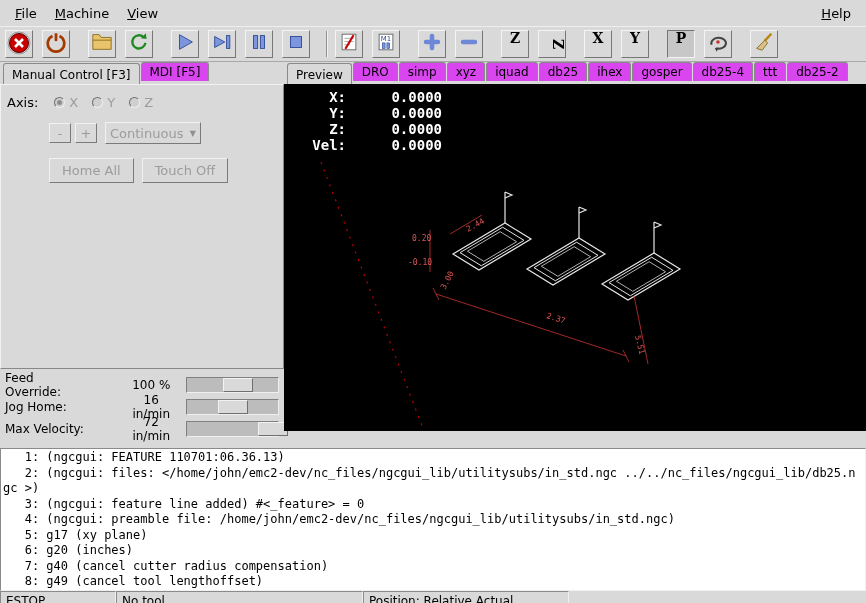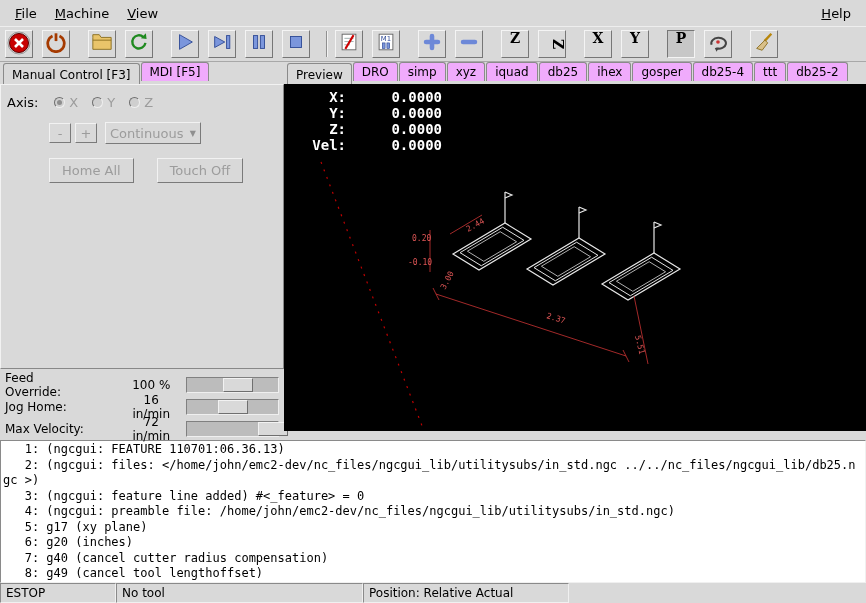--- a/index.html
+++ b/index.html
@@ -25,44 +25,44 @@
   .gap { margin-left:9px; }
   .tsep { width:2px; height:26px; border-left:1px solid #909090; border-right:1px solid #f2f2f2; margin:0 7px; flex:0 0 auto; }
   .viewletter { font-family:"DejaVu Serif", serif; font-weight:bold; font-size:14px; line-height:1; }
   .rot90 { display:inline-block; transform:rotate(90deg); }
   
   .main { display:flex; align-items:flex-start; }
   .left { width:284px; flex:0 0 auto; }
   .right { flex:1; min-width:0; }
   
   .tabs { display:flex; align-items:flex-start; height:22px; padding-left:3px; position:relative; z-index:2; }
-  .tab { padding:2px 8px 2px; background:#f0abfc; border:1px solid #8a8a8a; border-bottom:none;
+  .tab { padding:2px 8px 2px; background:#d946ef; border:1px solid #8a8a8a; border-bottom:none;
          border-radius:3px 3px 0 0; margin-right:1px; font-size:12px; white-space:nowrap; }
   .tab.active { background:#d9d9d9; padding-top:4px; position:relative; top:1px; }
   
   .panel-frame { height:285px; background:#d9d9d9; border:1px solid; border-color:#f2f2f2 #888 #888 #f2f2f2;
                  padding:10px 6px; position:relative; z-index:1;text-align:center; }
   .axis-row { display:flex; align-items:center; gap:14px; }
   .lbl { margin-right:2px; }
   .radio-wrap { display:flex; align-items:center; gap:4px; }
   .radio { width:11px; height:11px; border-radius:50%; background:#cfcfcf;
            border:1px solid; border-color:#6f6f6f #efefef #efefef #6f6f6f; position:relative; }
   .radio.checked::after { content:""; position:absolute; left:2px; top:2px; right:2px; bottom:2px;
                           background:#8d8d8d; border-radius:50%; }
   .dis { color:#9c9c9c; }
   .jog-row { margin:12px 0 0 42px; display:flex; align-items:center; gap:4px; }
   .sbtn { width:22px; height:20px; display:flex; align-items:center; justify-content:center;
           background:#d9d9d9; border:1px solid; border-color:#f2f2f2 #7a7a7a #7a7a7a #f2f2f2; }
   .combo { margin-left:4px; width:96px; height:22px; display:flex; align-items:center; justify-content:space-between;
            padding:0 4px; background:#d9d9d9; border:1px solid; border-color:#f2f2f2 #7a7a7a #7a7a7a #f2f2f2; }
   .combo-arrow { font-size:8px; color:#8f8f8f; }
-  .big-row { margin:14px 0 0 42px; display:flex; gap:23px; }
+  .big-row { margin:14px 0 0 42px; display:flex; gap:8px; }
   .btn { padding:4px 12px; background:#d9d9d9; border:1px solid; border-color:#f2f2f2 #7a7a7a #7a7a7a #f2f2f2; }
   
-  .sliders { padding:5px 5px 0 5px; }
+  .sliders { padding:5px 5px 8px 5px; }
   .slider-row { display:flex; align-items:center; height:22px; }
   .slider-label { width:98px; font-size:12px; }
   .slider-value { width:68px; text-align:center; padding-right:8px; font-size:12px;margin-left:32px; }
   .trough { width:104px; height:16px; background:#bcbcbc; position:relative;
             border:1px solid; border-color:#808080 #efefef #efefef #808080; }
   .thumb { position:absolute; top:0; width:30px; height:14px; background:#d9d9d9;
            border:1px solid; border-color:#f2f2f2 #6f6f6f #6f6f6f #f2f2f2; }
   
   .canvas { height:347px; background:#000; position:relative; overflow:hidden; }
   .scene { position:absolute; left:0; top:0; }

